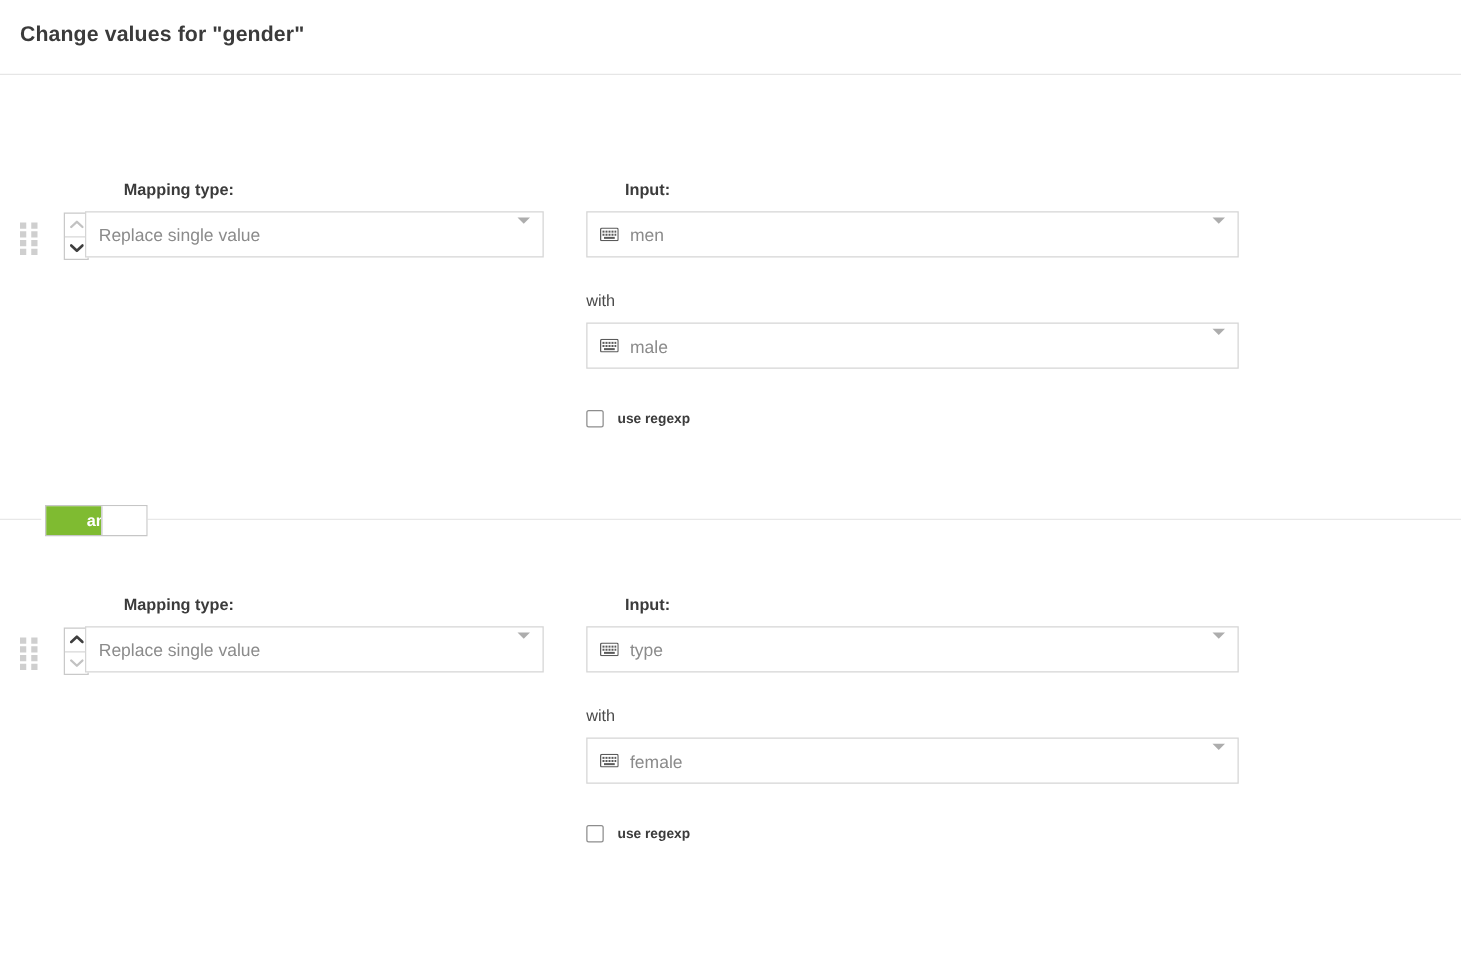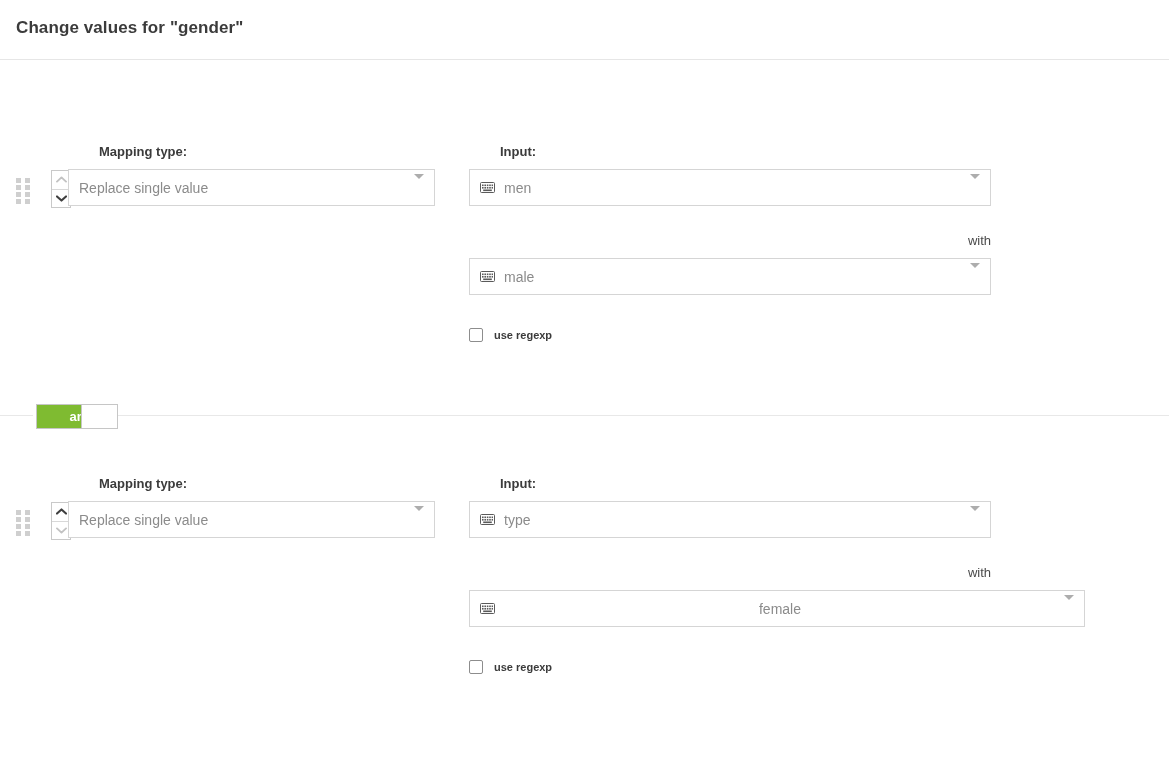--- a/index.html
+++ b/index.html
@@ -48,21 +48,21 @@
   }
   .spinner .sep { height: 1px; background: #d8d8d8; width: 100%; }
   .chev { width: 11px; height: 7px; display:block; }
   .chev svg { display:block; }
 
   
   .field-label {
     position: absolute; font-size: 13px; font-weight: bold; color: #3b3b3b; padding-left: 31px;
   }
   .with-label {
-    position: absolute; font-size: 13px; color: #4a4a4a; text-align: right;
+    position: absolute; font-size: 13px; color: #4a4a4a; text-align: left;
   }
 
   
   .select {
     position: absolute; height: 37px; background: #fff;
     border: 1px solid #d5d5d5; display: flex; align-items: center;
     padding: 12px 10px; cursor: pointer;
   }
   .select .val {
     font-size: 14px; color: #8b8b8b; white-space: nowrap; overflow: hidden;
@@ -268,21 +268,21 @@
             <rect x="11.6" y="5" width="1.4" height="1.6"></rect>
             <rect x="3.2" y="7.5" width="8.6" height="1.6"></rect>
           </g>
         </svg>
       </span>
       <span class="val">type</span>
       <span class="arrow"><span class="arrow-tri"></span></span>
     </div>
 
     <div class="with-label" style="left:469px; top:173px; width:522px;">with</div>
-    <div class="select" style="left:469px; top:198px; width:616px;text-align:center;">
+    <div class="select" style="left:469px; top:198px; width:522px;">
       <span class="kb">
         <svg width="15" height="11" viewBox="0 0 15 11">
           <rect x="0.5" y="0.5" width="14" height="10" rx="1" fill="#ffffff" stroke="#5a5a5a"></rect>
           <g fill="#5a5a5a">
             <rect x="2" y="2.5" width="1.6" height="1.6"></rect>
               <rect x="4.4" y="2.5" width="1.6" height="1.6"></rect>
             <rect x="6.8" y="2.5" width="1.6" height="1.6"></rect>
               <rect x="9.2" y="2.5" width="1.6" height="1.6"></rect>
             <rect x="11.6" y="2.5" width="1.4" height="1.6"></rect>
             <rect x="2" y="5" width="1.6" height="1.6"></rect>

